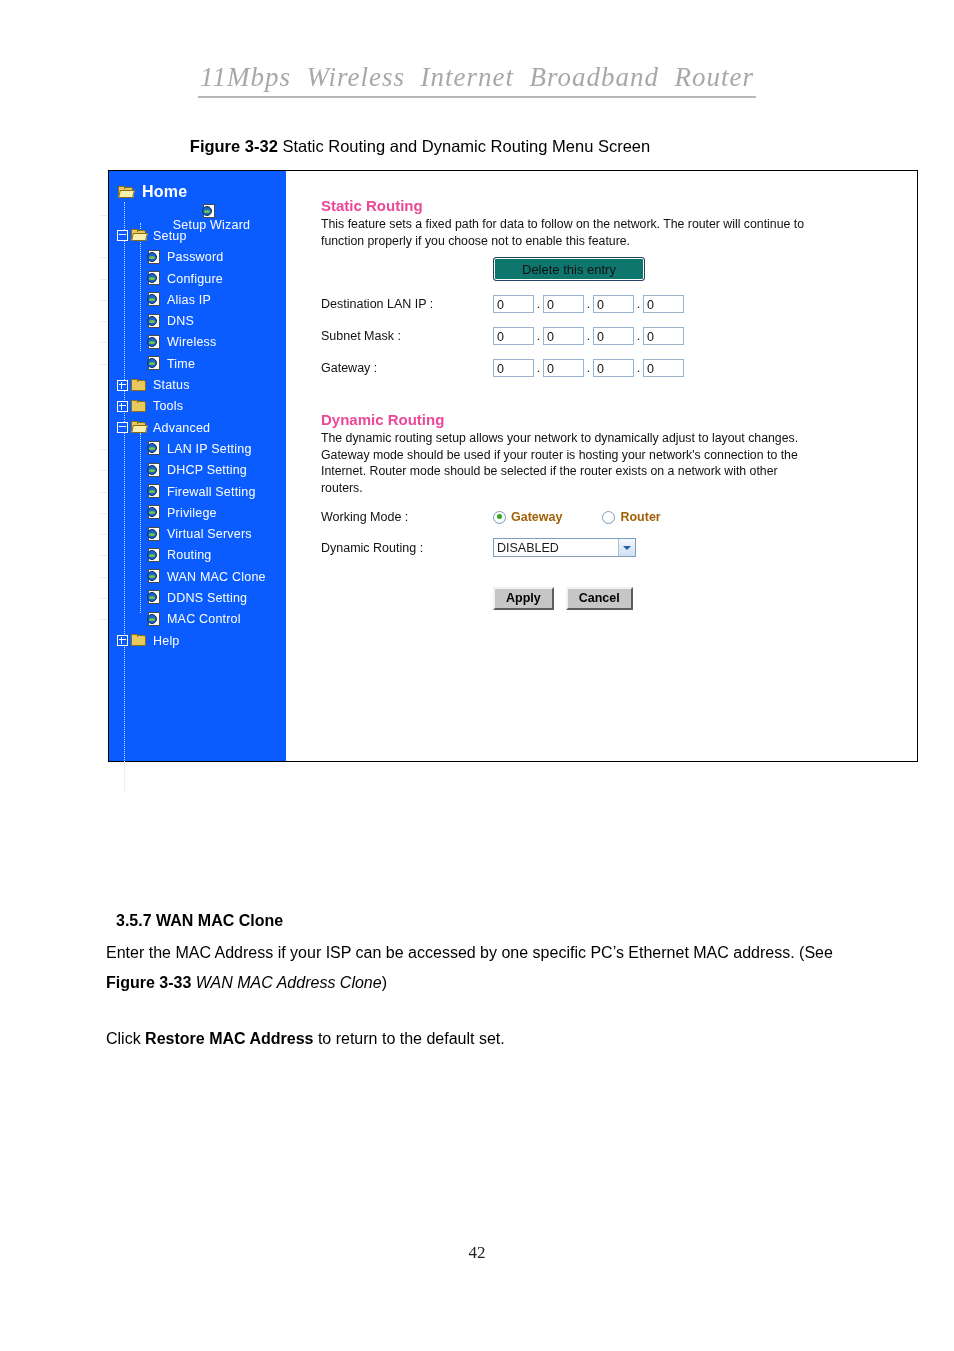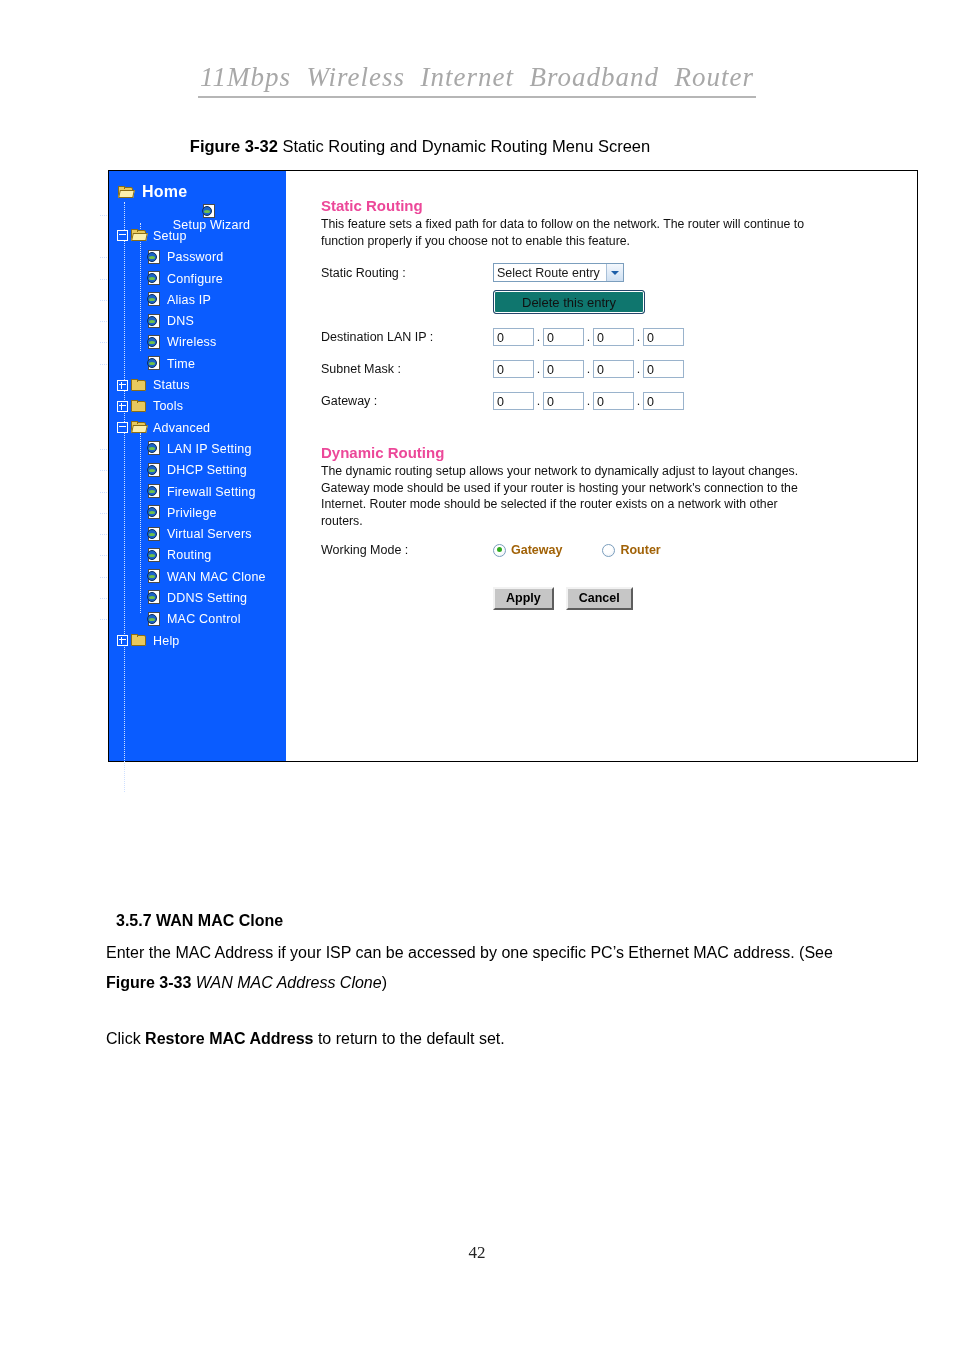--- a/index.html
+++ b/index.html
@@ -596,27 +596,20 @@
       </span>
       <span class="nav-label">Help</span>
     </div>
   </div>
 
   <div class="content">
 
     <div class="sect-title">Static Routing</div>
     <div class="sect-desc">This feature sets a fixed path for data to follow on the network. The router will continue to function properly if you choose not to enable this feature.</div>
 
-    <div class="form-row">
-      <span class="form-label">Static Routing :</span>
-      <span class="xp-select sel-route">
-        <span class="val">Select Route entry</span>
-        <span class="arrow"></span>
-      </span>
-    </div>
 
     <div class="btn-row">
       <span class="xp-button">Delete this entry</span>
     </div>
 
     <div class="form-row">
       <span class="form-label">Destination LAN IP :</span>
       <span class="ip-group">
         <span class="octet">0</span>
         <span class="dot">.</span>
@@ -666,20 +659,27 @@
           <span class="radio-dot on"></span>
           <span>Gateway</span>
         </span>
         <span class="radio-opt">
           <span class="radio-dot"></span>
           <span>Router</span>
         </span>
       </span>
     </div>
 
+    <div class="form-row">
+      <span class="form-label">Dynamic Routing :</span>
+      <span class="xp-select sel-dyn">
+        <span class="val">DISABLED</span>
+        <span class="arrow"></span>
+      </span>
+    </div>
 
     <div class="gray-btn-row">
       <span class="gray-btn">Apply</span>
       <span class="gray-btn">Cancel</span>
     </div>
 
   </div>
 </div>
 
 <div class="prose">

